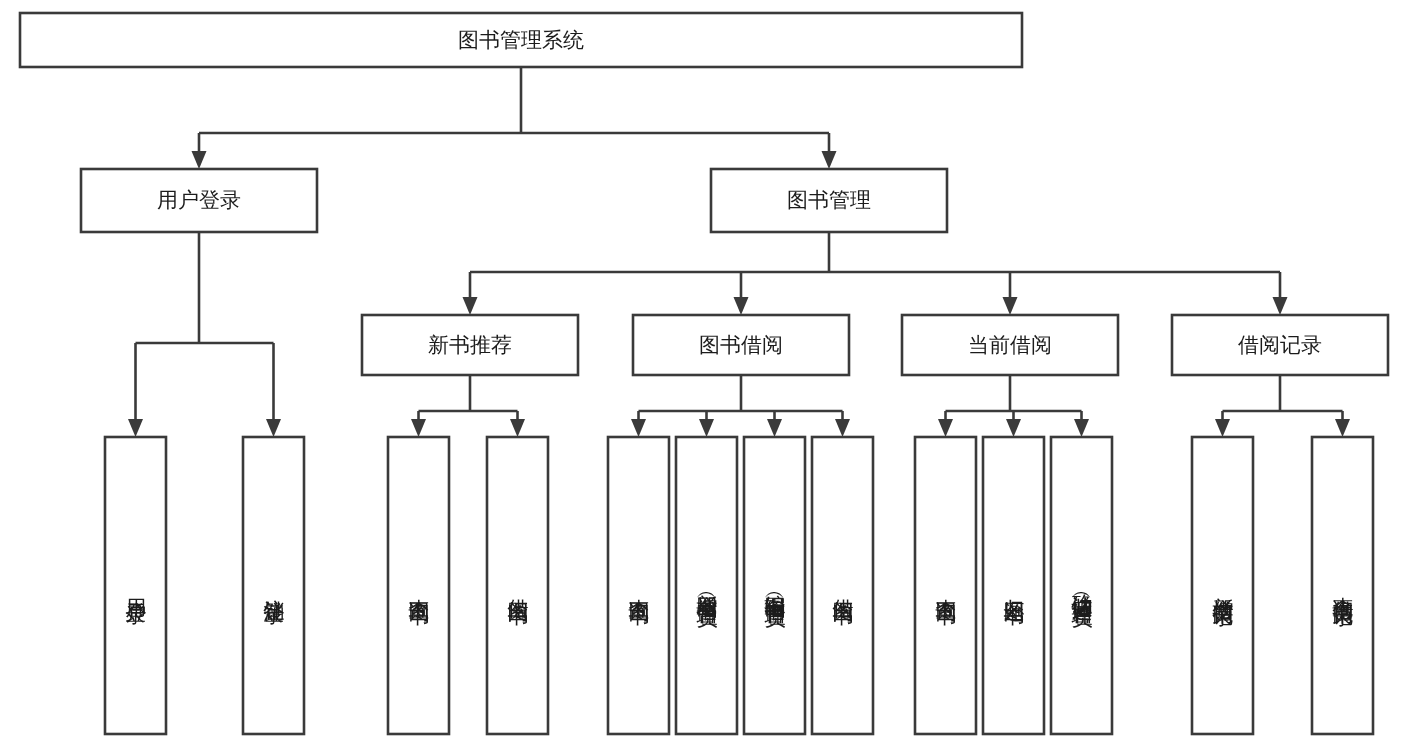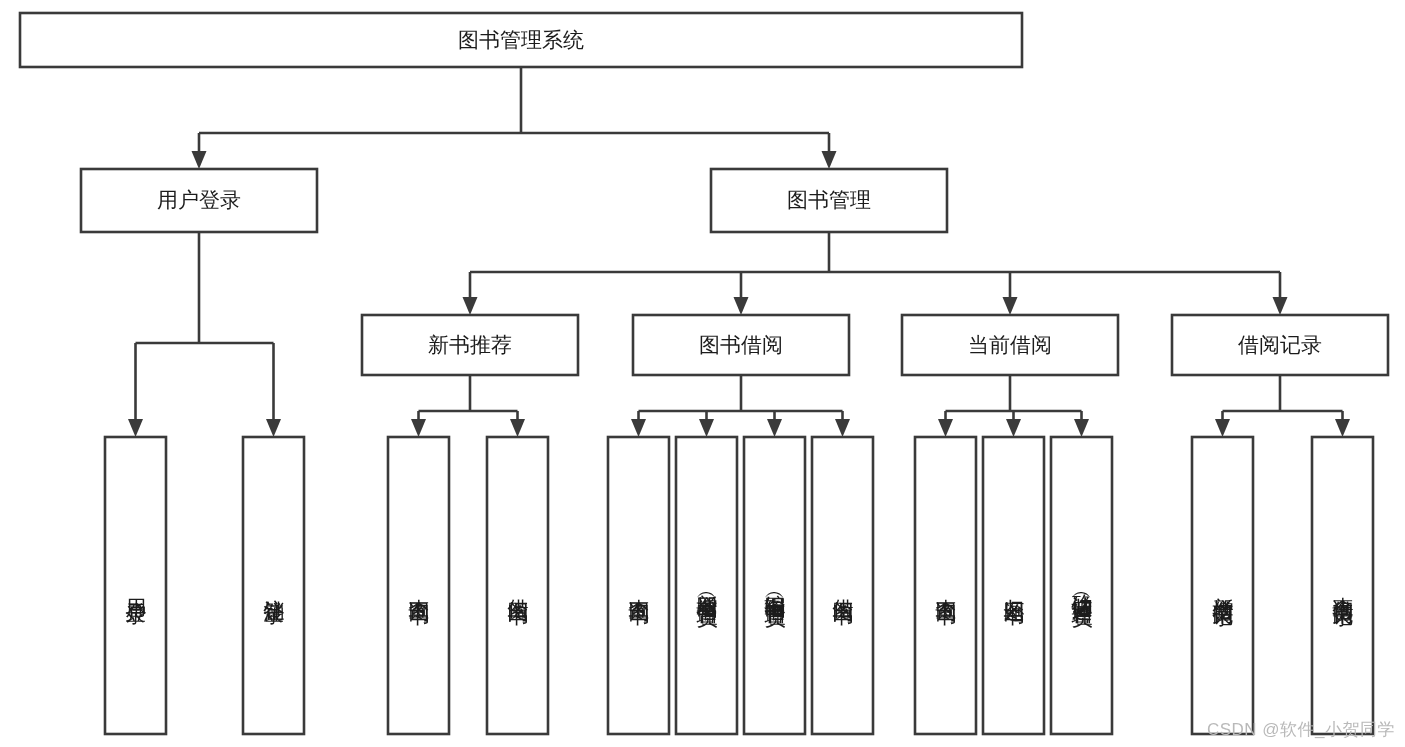--- a/index.html
+++ b/index.html
@@ -178,15 +178,14 @@
       <div class="leaf-label" style="left: 676px; top: 437px; width: 61px; height: 297px;">新增图书（管理员）</div>
       <div class="leaf-label" style="left: 744px; top: 437px; width: 61px; height: 297px;">编辑图书（管理员）</div>
       <div class="leaf-label" style="left: 812px; top: 437px; width: 61px; height: 297px;">借阅图书</div>
       <div class="leaf-label" style="left: 915px; top: 437px; width: 61px; height: 297px;">查询图书</div>
       <div class="leaf-label" style="left: 983px; top: 437px; width: 61px; height: 297px;">归还图书</div>
       <div class="leaf-label" style="left: 1051px; top: 437px; width: 61px; height: 297px;">确认归还（管理员）</div>
       <div class="leaf-label" style="left: 1192px; top: 437px; width: 61px; height: 297px;">新增借阅记录</div>
       <div class="leaf-label" style="left: 1312px; top: 437px; width: 61px; height: 297px;">查询借阅记录</div>
     </div>
 
-  <div class="watermark">CSDN @软件_小贺同学</div>
 
 </div>
 
 </body></html>

